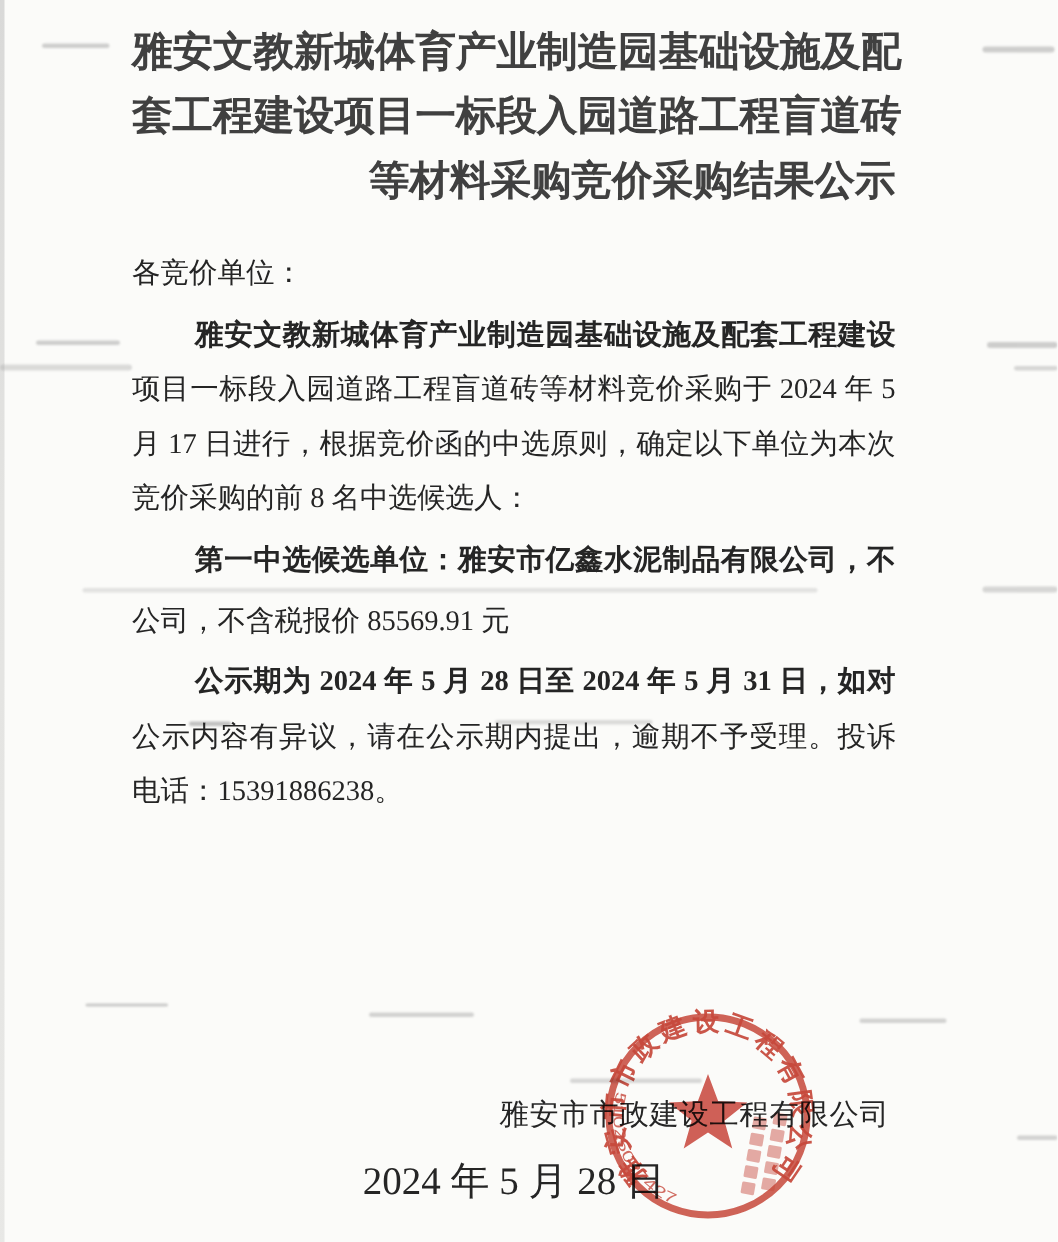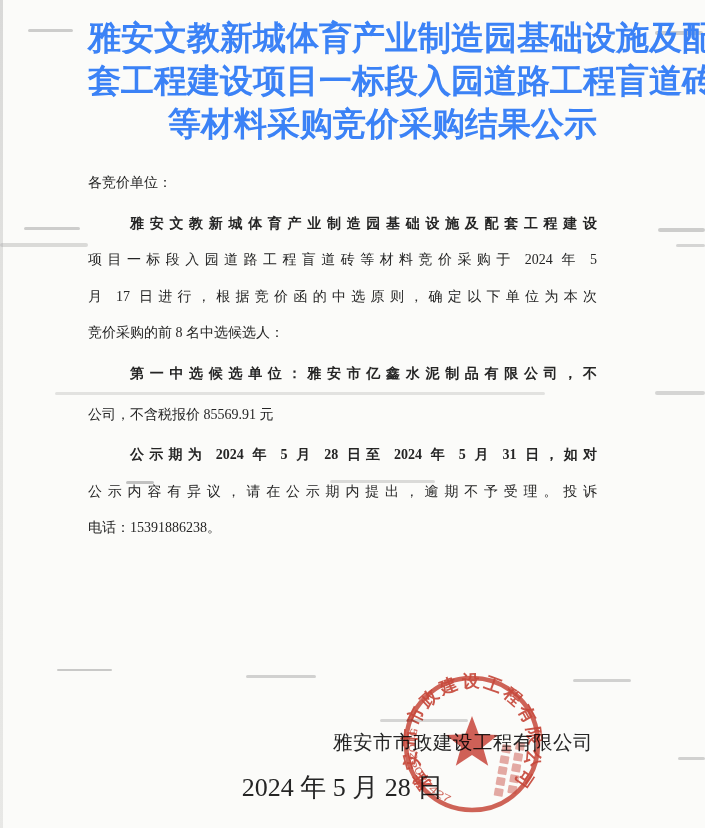--- a/index.html
+++ b/index.html
@@ -10,30 +10,30 @@
     color:#252525;
   }
   
   .edge-left{position:absolute;left:0;top:0;width:3px;height:828px;
     background:linear-gradient(180deg,#bdbdbd 0%,#cfcfcd 40%,#d8d8d6 100%);opacity:.55;}
   
   .art{position:absolute;background:#a9a9a9;opacity:.55;filter:blur(.6px);border-radius:2px;}
 
   .title{
     position:absolute;top:16px;left:88px;width:509px;
-    font-family:Liberation Sans, sans-serif;
-    font-weight:700;font-size:33px;line-height:43px;color:#3b82f6;
+    font-family:Liberation Mono, monospace;
+    font-weight:700;font-size:27px;line-height:43px;color:#404040;
   }
   .t-line{white-space:nowrap;}
   .t-line.fill{text-align:justify;text-align-last:justify;}
   .t-line.center{text-align:right;}
 
   .doc-body{
     position:absolute;top:165px;left:88px;width:509px;
-    font-size:14px;line-height:36.6px;
+    font-size:19px;line-height:36.6px;
   }
   .para{margin:0 0 4px 0;}
   .line{white-space:nowrap;text-align:left;}
   .line.fill{text-align:justify;text-align-last:justify;}
   .line.indent{text-indent:42px;font-weight:bold;}
 
   .sig-company{
     position:absolute;top:729px;left:88px;width:505px;text-align:right;
     font-size:19.5px;letter-spacing:.5px;white-space:nowrap;
   }

